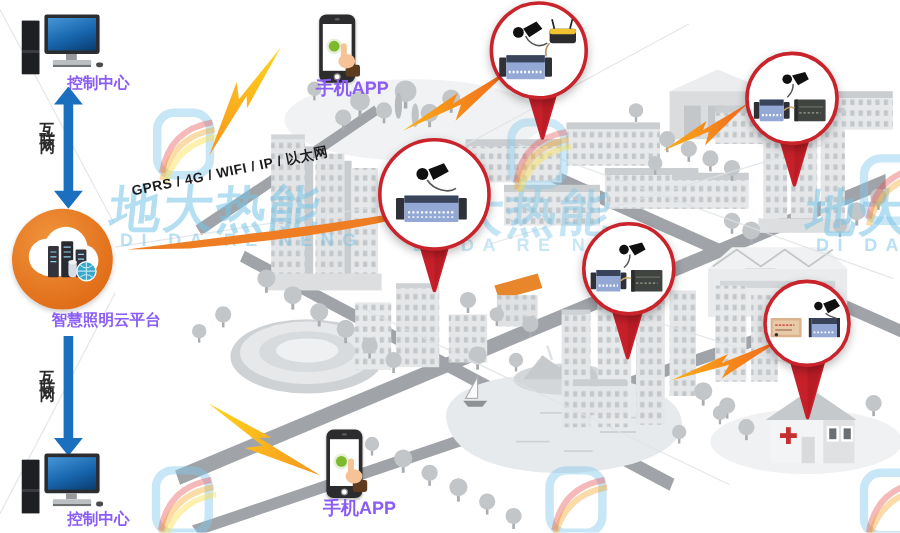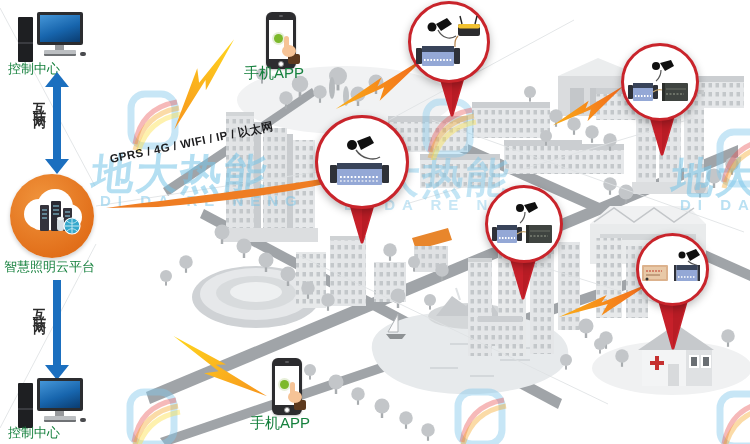--- a/index.html
+++ b/index.html
@@ -1,20 +1,20 @@
 <!DOCTYPE html>
 <html><head>
 <meta charset="utf-8">
 <style>
   html,body{margin:0;padding:0;background:#fff;}
   .stage{position:relative;width:750px;height:444px;overflow:hidden;background:#fff;
          font-family:"Liberation Sans","DejaVu Sans",sans-serif;}
   .abs{position:absolute;}
   .layer{position:absolute;left:0;top:0;}
-  .lbl{position:absolute;font-weight:normal;color:#15803d;text-align:left;}
+  .lbl{position:absolute;font-weight:bold;color:#8b5cf6;text-align:right;}
   .vtext{position:absolute;writing-mode:vertical-rl;text-orientation:upright;
          font-weight:bold;font-size:13px;color:#2b2b2b;letter-spacing:7px;}
   
   .pc{position:absolute;width:68px;height:54px;}
   .pc .tower{position:absolute;left:0;top:5px;width:15px;height:45px;background:#1e1f22;border-radius:1px;
     background-image:linear-gradient(#1e1f22 55%,#3a3b40 55%,#3a3b40 60%,#1e1f22 60%);}
   .pc .mon{position:absolute;left:19px;top:0;width:46px;height:33px;background:#2c2d30;border-radius:2px;}
   .pc .scr{position:absolute;left:3px;top:3px;right:3px;bottom:3px;
     background:linear-gradient(160deg,#4596d8 0%,#1765ad 55%,#0a3c70 100%);}
   .pc .neck{position:absolute;left:37px;top:33px;width:9px;height:5px;background:#97999c;}
@@ -351,21 +351,21 @@
       <rect x="30" y="31" width="9" height="26" rx="1" fill="#34333c"></rect>
       <rect x="41" y="27" width="10" height="30" rx="1" fill="#2b2a33"></rect>
       <rect x="53" y="34" width="9" height="23" rx="1" fill="#34333c"></rect>
       <path d="M32,36 h5 M32,40 h5 M32,44 h5 M43,32 h6 M43,36 h6 M43,40 h6 M55,38 h5 M55,42 h5" stroke="#8fd4ea" stroke-width="1"></path>
       <rect x="47" y="44" width="7" height="13" rx="3" fill="#d6dee4"></rect>
       <ellipse cx="50.5" cy="44.5" rx="3.5" ry="1.8" fill="#eef2f4"></ellipse>
       <circle cx="62" cy="52" r="8" fill="#35A8CC" stroke="#fff" stroke-width="1.2"></circle>
       <path d="M54,52 h16 M62,44 v16 M57,47 c3,3 7,3 10,0 M57,57 c3,-3 7,-3 10,0" stroke="#bfe6f2" stroke-width="1" fill="none"></path>
     </svg>
   </div>
-  <div class="lbl z4" style="left:4px;top:258px;width:118px;font-size:13px;">智慧照明云平台</div>
+  <div class="lbl z4" style="left:16px;top:258px;width:118px;font-size:13px;">智慧照明云平台</div>
 
   <svg class="abs z4" style="left:42px;top:280px;" width="30" height="100">
     <rect x="11" y="0" width="8" height="87" fill="#1B6FBF"></rect>
     <polygon points="15,100 3,85 27,85" fill="#1B6FBF"></polygon>
   </svg>
   <div class="vtext z4" style="left:30px;top:298px;">互联网</div>
 
   <div class="pc z4" style="left:18px;top:378px;">
     <div class="tower"></div>
     <div class="mon">

